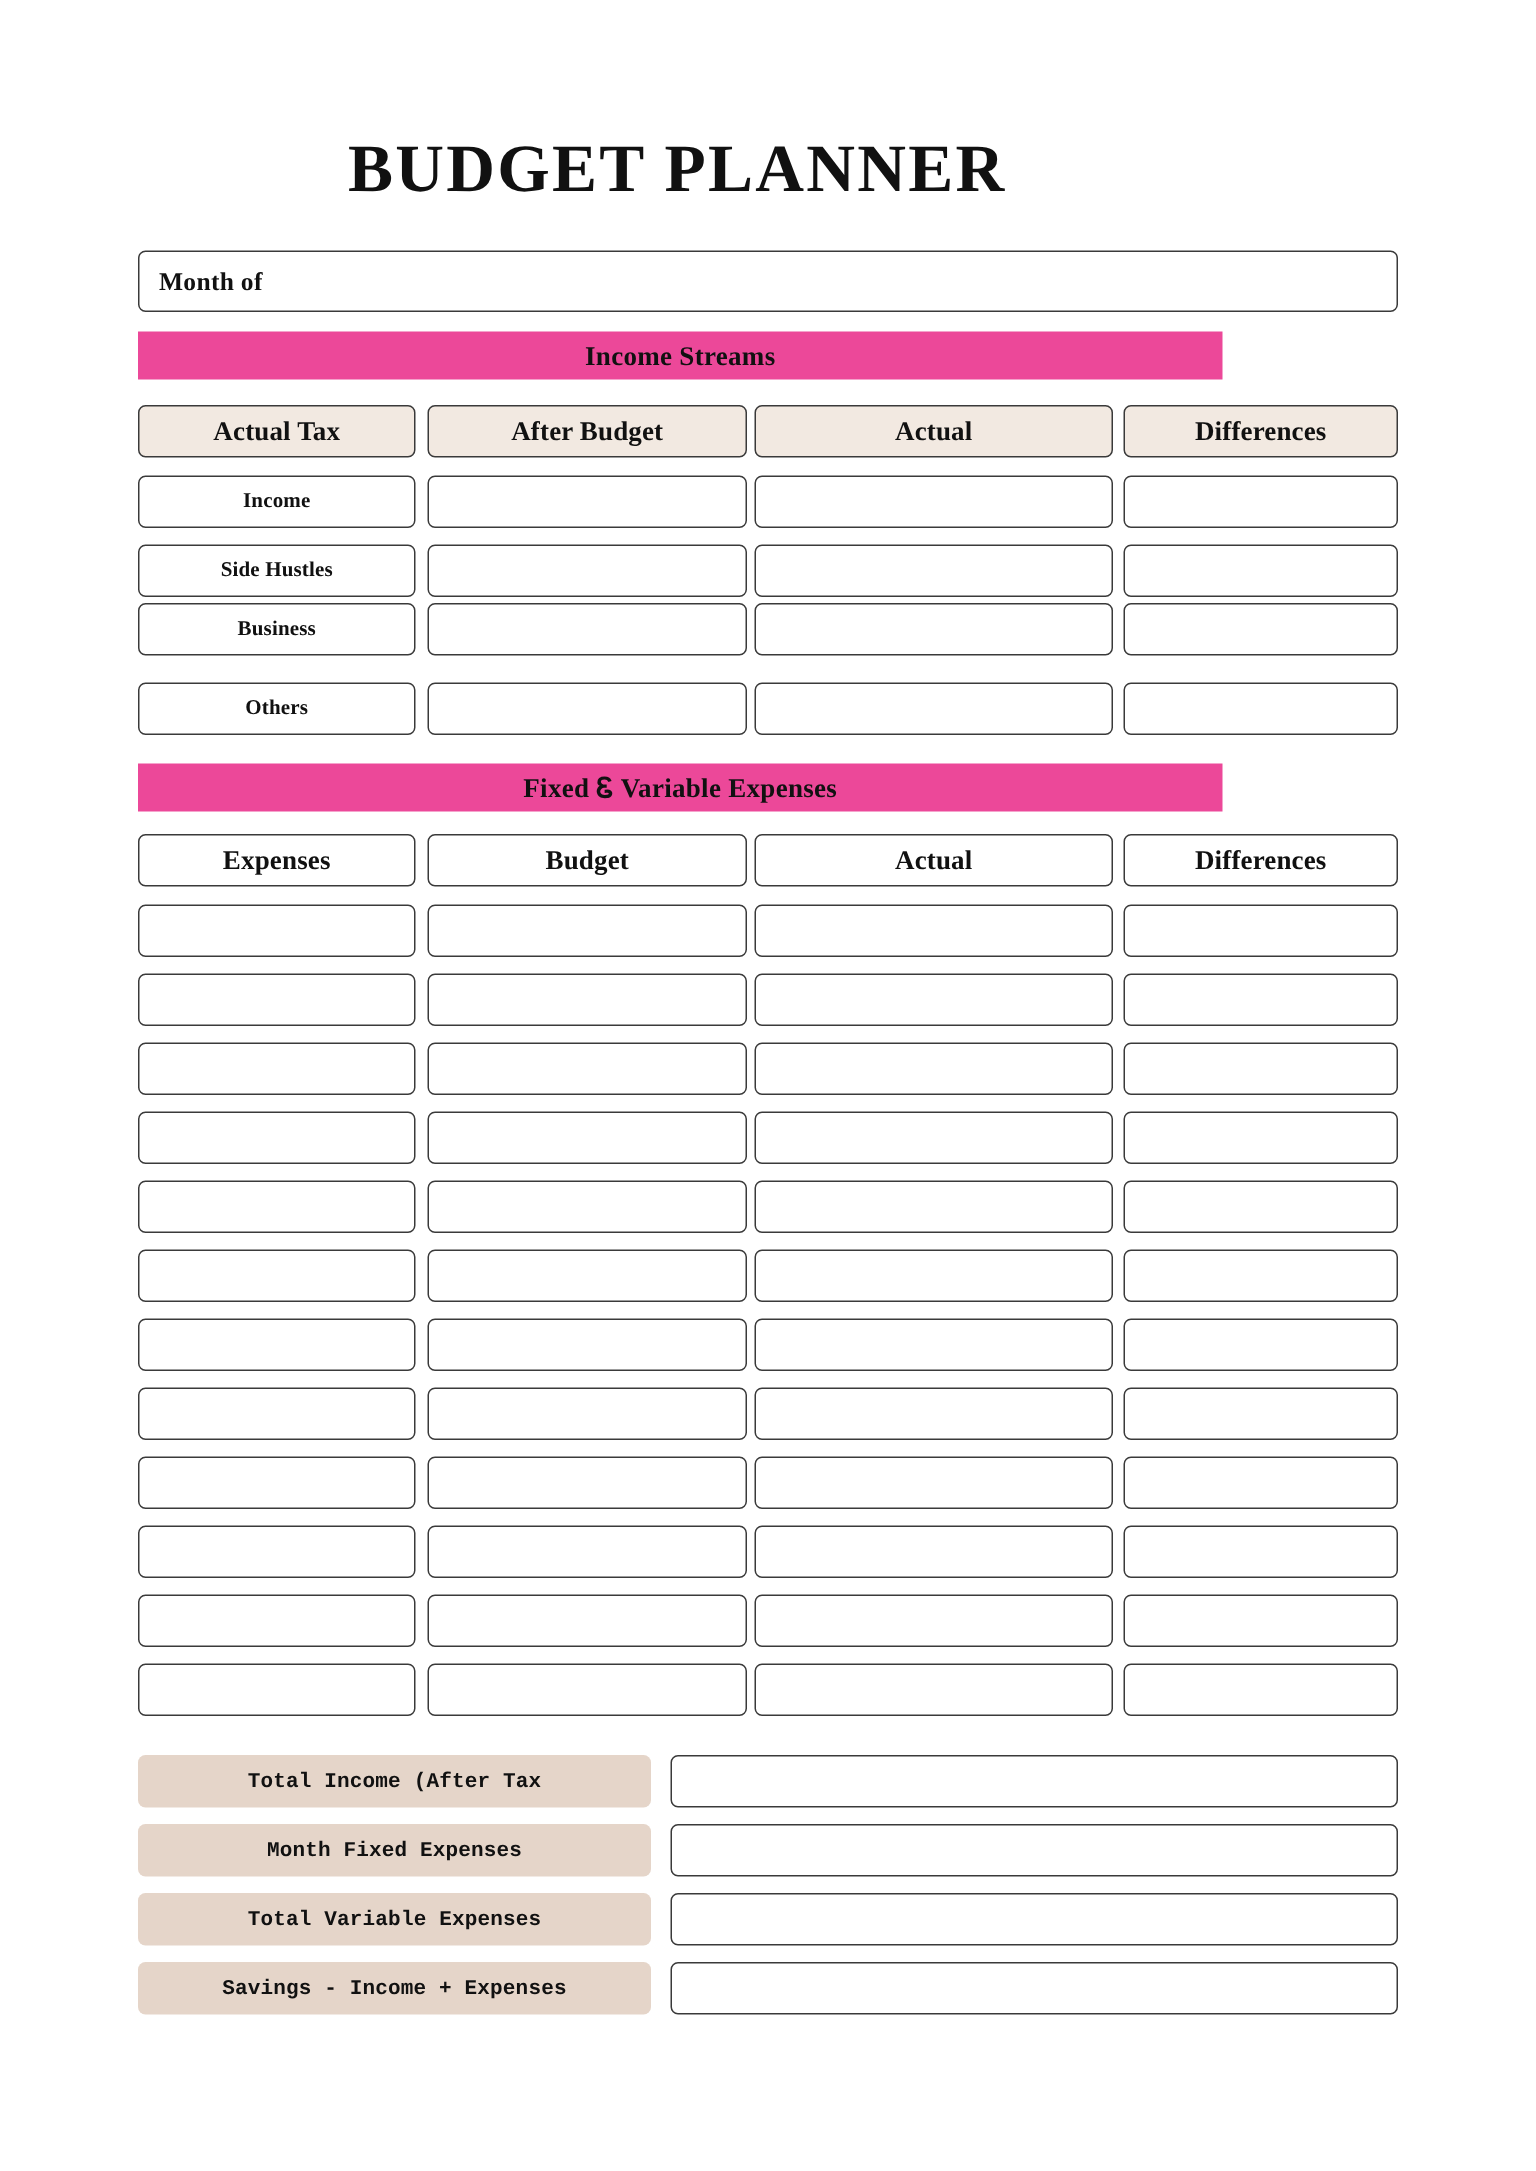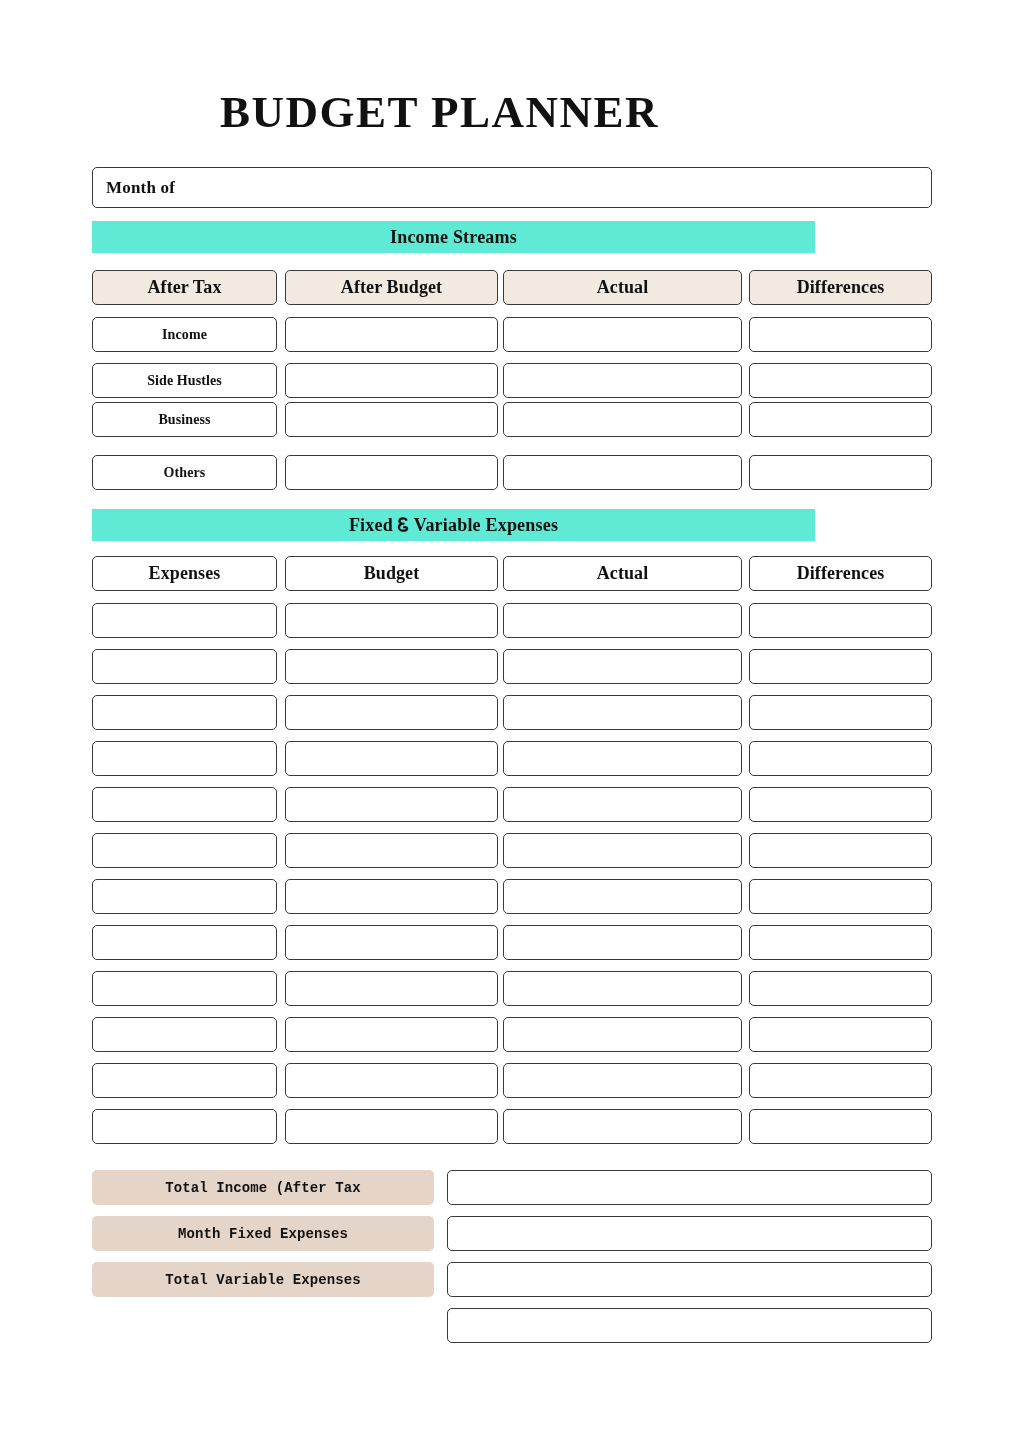--- a/index.html
+++ b/index.html
@@ -19,21 +19,21 @@
   .page {
     position: relative;
     width: 1024px;
     height: 1447px;
     box-sizing: border-box;
   }
 
   
   .title {
     position: absolute;
-    left: 0;
+    left: 12px;
     top: 86px;
     width: 879px;
     text-align: center;
     font-size: 45px;
     font-weight: bold;
     letter-spacing: 1.5px;
     line-height: 52px;
     white-space: nowrap;
   }
 
@@ -57,21 +57,21 @@
     padding-left: 13px;
     letter-spacing: 0.2px;
   }
 
   
   .band {
     position: absolute;
     left: 92px;
     width: 723px;
     height: 32px;
-    background: #5eead4;
+    background: #ec4899;
     display: flex;
     align-items: center;
     justify-content: center;
     font-size: 18px;
     font-weight: bold;
     letter-spacing: 0.2px;
   }
   #band-income { top: 221px; }
   #band-expenses { top: 509px; }
 
@@ -154,21 +154,21 @@
 
   <div class="title">BUDGET PLANNER</div>
 
   <div class="month-box">
     <span class="month-label">Month of</span>
   </div>
 
   <div class="band" id="band-income">Income Streams</div>
 
   <div class="grid-row" style="top:270px;">
-    <div class="cell header tan c0">After Tax</div>
+    <div class="cell header tan c0">Actual Tax</div>
     <div class="cell header tan c1">After Budget</div>
     <div class="cell header tan c2">Actual</div>
     <div class="cell header tan c3">Differences</div>
   </div>
 
   <div class="grid-row" style="top:317px;">
     <div class="cell c0">Income</div>
     <div class="cell c1"></div>
     <div class="cell c2"></div>
     <div class="cell c3"></div>
@@ -282,16 +282,17 @@
   </div>
   <div class="total-row" style="top:1216px;">
     <div class="total-label">Month Fixed Expenses</div>
     <div class="total-value"></div>
   </div>
   <div class="total-row" style="top:1262px;padding-left:32px;">
     <div class="total-label">Total Variable Expenses</div>
     <div class="total-value"></div>
   </div>
   <div class="total-row" style="top:1308px;">
+    <div class="total-label">Savings - Income + Expenses</div>
     <div class="total-value"></div>
   </div>
 
 </div>
 
 </body></html>

